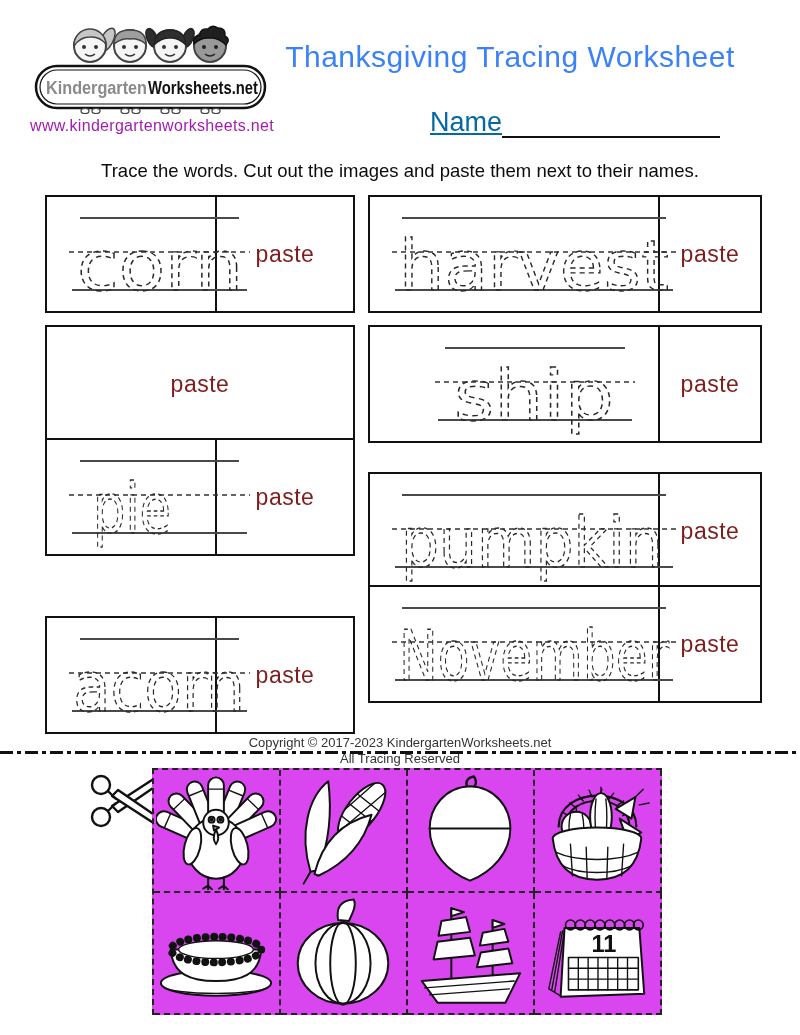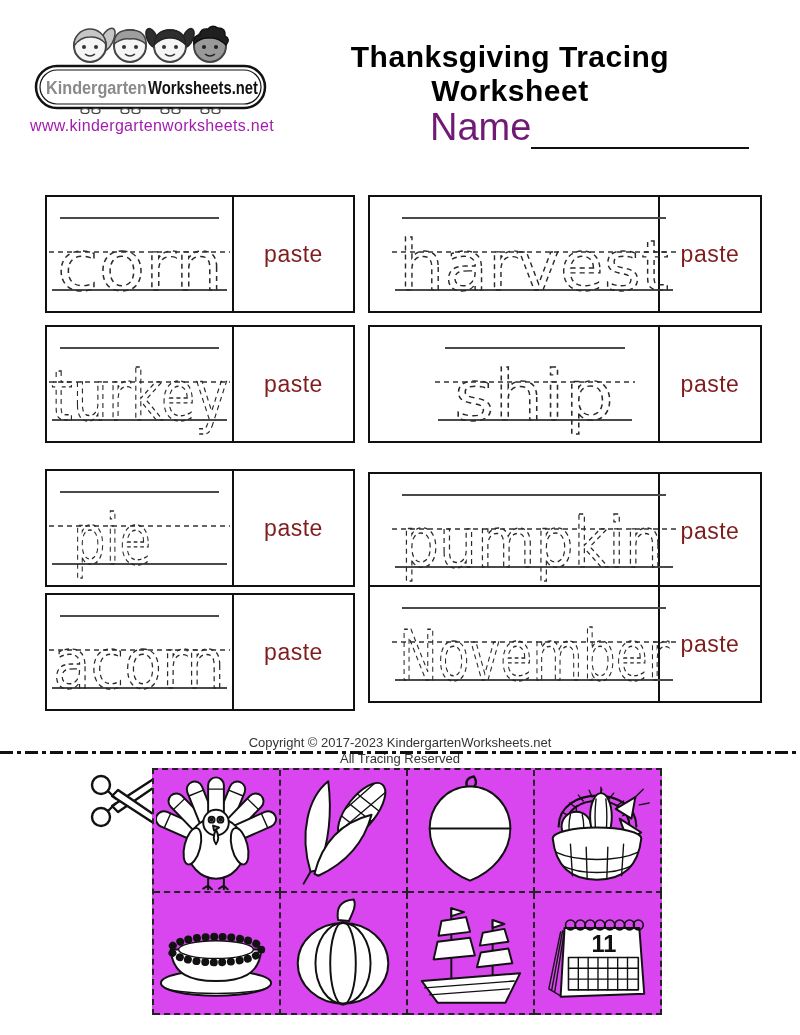--- a/index.html
+++ b/index.html
@@ -5,34 +5,34 @@
   html,body{margin:0;padding:0;background:#fff;}
   .page{position:relative;width:800px;height:1035px;background:#fff;overflow:hidden;
         font-family:"Liberation Sans",sans-serif;color:#111;}
   svg text{font-family:"Liberation Sans",sans-serif;}
 
   
   .logo-svg{position:absolute;left:33px;top:14px;}
   .logo-url{position:absolute;left:28px;top:117px;width:248px;text-align:center;
             font-size:16px;color:#a21caf;letter-spacing:.3px;}
   .title{position:absolute;left:270px;top:40px;width:480px;text-align:center;
-         font-size:30px;font-weight:700;letter-spacing:.5px;color:#000000;}
-  .name-row{position:absolute;left:430px;top:106px;font-size:38px;color:#701a75;}
+         font-size:30px;font-weight:400;letter-spacing:.5px;color:#3b82f6;}
+  .name-row{position:absolute;left:430px;top:106px;font-size:27px;color:#0369a1;text-decoration:underline;}
   .name-underline{display:inline-block;width:218px;height:30px;
                   border-bottom:2px solid #111;vertical-align:bottom;}
   .instruction{position:absolute;left:0;top:160px;width:800px;text-align:center;
                font-size:18.5px;color:#0c0c0c;}
 
   
   .wblock{position:absolute;display:flex;height:118px;border:2px solid #111;
           background:#fff;box-sizing:border-box;}
   .wblock.left{left:45px;width:310px;}
   .wblock.right{left:368px;width:394px;}
   .wcell{position:relative;border-right:2px solid #111;box-sizing:border-box;}
-  .wblock.left .wcell{width:187px;}
+  .wblock.left .wcell{width:170px;padding-left:20px;}
   .wblock.right .wcell{width:290px;padding-left:20px;}
   .pcell{flex:1;display:flex;align-items:center;justify-content:center;
          font-size:23px;color:#7f1d1d;letter-spacing:.5px;}
   .gl-solid{stroke:#4a4a4a;stroke-width:2;}
   .gl-dash{stroke:#333;stroke-width:1.5;stroke-dasharray:5 4;}
   .trace{fill:none;stroke:#2a2a2a;stroke-width:1.4;stroke-dasharray:5 4;
          font-family:"DejaVu Sans",sans-serif;font-size:70px;}
 
   
   .copyright{position:absolute;left:0;top:735px;width:800px;text-align:center;
@@ -106,20 +106,21 @@
         <ellipse cx="143" cy="97" rx="4" ry="2.6"></ellipse>
       <ellipse cx="172" cy="97" rx="4" ry="2.6"></ellipse>
         <ellipse cx="183" cy="97" rx="4" ry="2.6"></ellipse>
     </g>
   </svg>
   <div class="logo-url">www.kindergartenworksheets.net</div>
 
   <div class="title">Thanksgiving Tracing Worksheet</div>
   <div class="name-row"><span>Name</span><span class="name-underline"></span></div>
 
+  <div class="instruction">Trace the words. Cut out the images and paste them next to their names.</div>
 
   <div class="wblock left" style="top:195px">
     <div class="wcell">
       <svg width="185" height="114" viewBox="0 0 185 114">
         <line class="gl-solid" x1="13" y1="21" x2="172" y2="21"></line>
         <line class="gl-dash" x1="2" y1="55" x2="183" y2="55"></line>
         <line class="gl-solid" x1="5" y1="93" x2="180" y2="93"></line>
         <text class="trace" x="10" y="93" textLength="166" lengthAdjust="spacingAndGlyphs">corn</text>
       </svg>
     </div>
@@ -131,43 +132,35 @@
         <line class="gl-solid" x1="12" y1="21" x2="276" y2="21"></line>
         <line class="gl-dash" x1="2" y1="55" x2="286" y2="55"></line>
         <line class="gl-solid" x1="5" y1="93" x2="283" y2="93"></line>
         <text class="trace" x="9" y="93" textLength="270" lengthAdjust="spacingAndGlyphs">harvest</text>
       </svg>
     </div>
     <div class="pcell">paste</div>
   </div>
 
   <div class="wblock left" style="top:325px">
-    <div class="wcell">
-      <svg width="185" height="114" viewBox="0 0 185 114">
-        <line class="gl-solid" x1="13" y1="21" x2="172" y2="21"></line>
-        <line class="gl-dash" x1="2" y1="55" x2="183" y2="55"></line>
-        <line class="gl-solid" x1="5" y1="93" x2="180" y2="93"></line>
-        <text class="trace" x="4" y="93" textLength="177" lengthAdjust="spacingAndGlyphs">turkey</text>
-      </svg>
-    </div>
     <div class="pcell">paste</div>
   </div>
   <div class="wblock right" style="top:325px">
     <div class="wcell">
       <svg width="288" height="114" viewBox="0 0 288 114">
         <line class="gl-solid" x1="55" y1="21" x2="235" y2="21"></line>
         <line class="gl-dash" x1="45" y1="55" x2="245" y2="55"></line>
         <line class="gl-solid" x1="48" y1="93" x2="242" y2="93"></line>
         <text class="trace" x="64" y="93" textLength="160" lengthAdjust="spacingAndGlyphs">ship</text>
       </svg>
     </div>
     <div class="pcell">paste</div>
   </div>
 
-  <div class="wblock left" style="top:469px">
+  <div class="wblock left" style="top:438px">
     <div class="wcell">
       <svg width="185" height="114" viewBox="0 0 185 114">
         <line class="gl-solid" x1="13" y1="21" x2="172" y2="21"></line>
         <line class="gl-dash" x1="2" y1="55" x2="183" y2="55"></line>
         <line class="gl-solid" x1="5" y1="93" x2="180" y2="93"></line>
         <text class="trace" x="26" y="93" textLength="78" lengthAdjust="spacingAndGlyphs">pie</text>
       </svg>
     </div>
     <div class="pcell">paste</div>
   </div>
@@ -176,21 +169,21 @@
       <svg width="288" height="114" viewBox="0 0 288 114">
         <line class="gl-solid" x1="12" y1="21" x2="276" y2="21"></line>
         <line class="gl-dash" x1="2" y1="55" x2="286" y2="55"></line>
         <line class="gl-solid" x1="5" y1="93" x2="283" y2="93"></line>
         <text class="trace" x="11" y="93" textLength="262" lengthAdjust="spacingAndGlyphs">pumpkin</text>
       </svg>
     </div>
     <div class="pcell">paste</div>
   </div>
 
-  <div class="wblock left" style="top:593px">
+  <div class="wblock left" style="top:616px">
     <div class="wcell">
       <svg width="185" height="114" viewBox="0 0 185 114">
         <line class="gl-solid" x1="13" y1="21" x2="172" y2="21"></line>
         <line class="gl-dash" x1="2" y1="55" x2="183" y2="55"></line>
         <line class="gl-solid" x1="5" y1="93" x2="180" y2="93"></line>
         <text class="trace" x="6" y="93" textLength="172" lengthAdjust="spacingAndGlyphs">acorn</text>
       </svg>
     </div>
     <div class="pcell">paste</div>
   </div>

